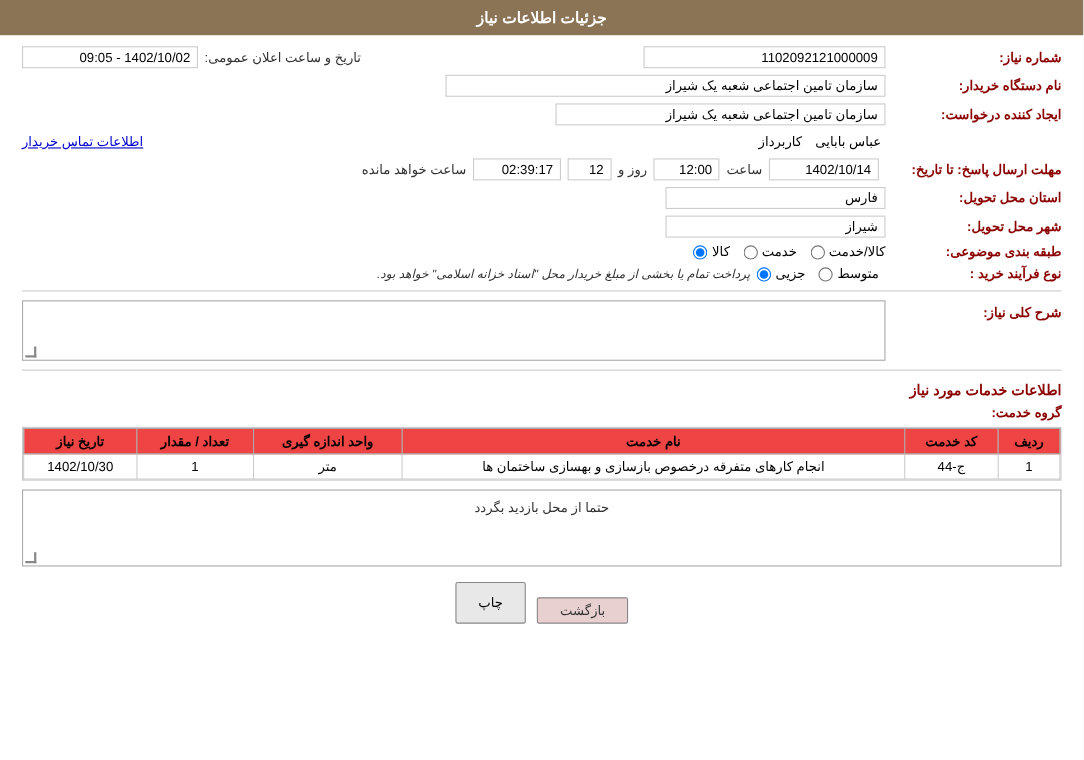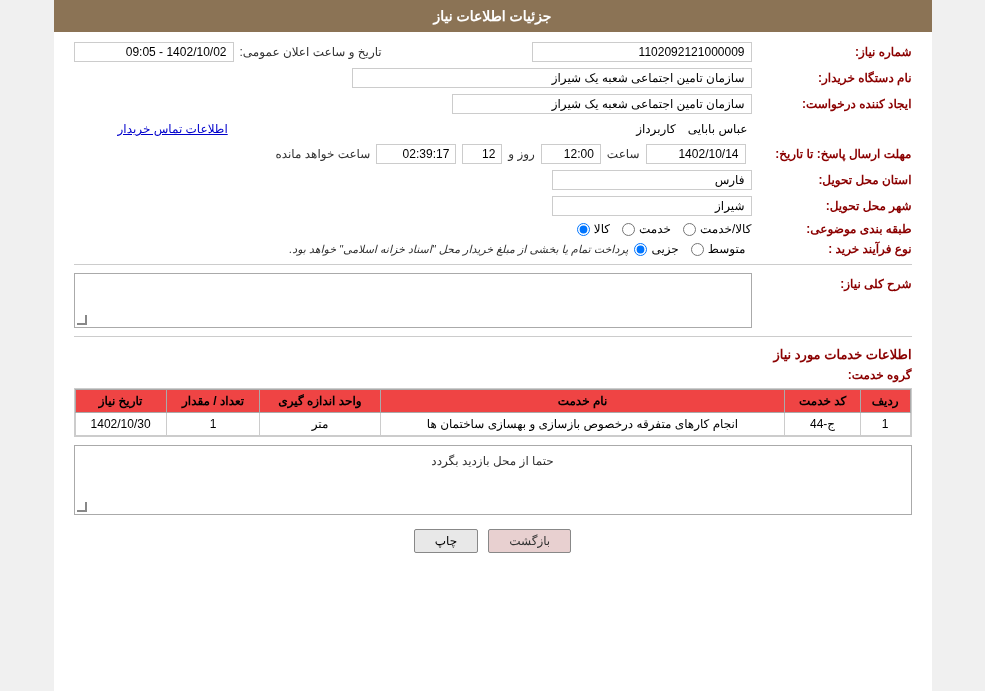--- a/index.html
+++ b/index.html
@@ -3,21 +3,21 @@
   <meta charset="utf-8">
   <style>
     * { box-sizing: border-box; margin: 0; padding: 0; }
     body {
       font-family: Tahoma, Arial, sans-serif;
       font-size: 12px;
       background: #f0f0f0;
       direction: rtl;
     }
     .page-wrapper {
-      width: 878px;
+      width: 985px;
       min-height: 691px;
       background: #fff;
       margin: 0 auto;
     }
     .header-bar {
       background: #8B7355;
       color: #fff;
       text-align: center;
       padding: 8px 12px;
       font-size: 14px;
@@ -56,21 +56,20 @@
     .inline-label {
       font-size: 12px;
       color: #333;
       white-space: nowrap;
     }
     .link-text {
       color: #0000cc;
       text-decoration: underline;
       cursor: pointer;
       font-size: 12px;
-      margin-left: 44px;
     }
     .section-title {
       color: #8B0000;
       font-weight: bold;
       font-size: 13px;
       margin: 10px 0 6px 0;
     }
     .description-box {
       border: 1px solid #aaa;
       padding: 6px;
@@ -161,20 +160,21 @@
       cursor: pointer;
       border: 1px solid #888;
       border-radius: 2px;
     }
     .btn-print {
       background: #e8e8e8;
     }
     .btn-back {
       background: #e8d0d0;
       color: #333;
+      margin-top: 14px;
     }
     .divider-row {
       border-top: 1px solid #ccc;
       margin: 8px 0;
     }
     .flex-spacer { flex: 1; }
   </style>
 </head>
 <body>
 

